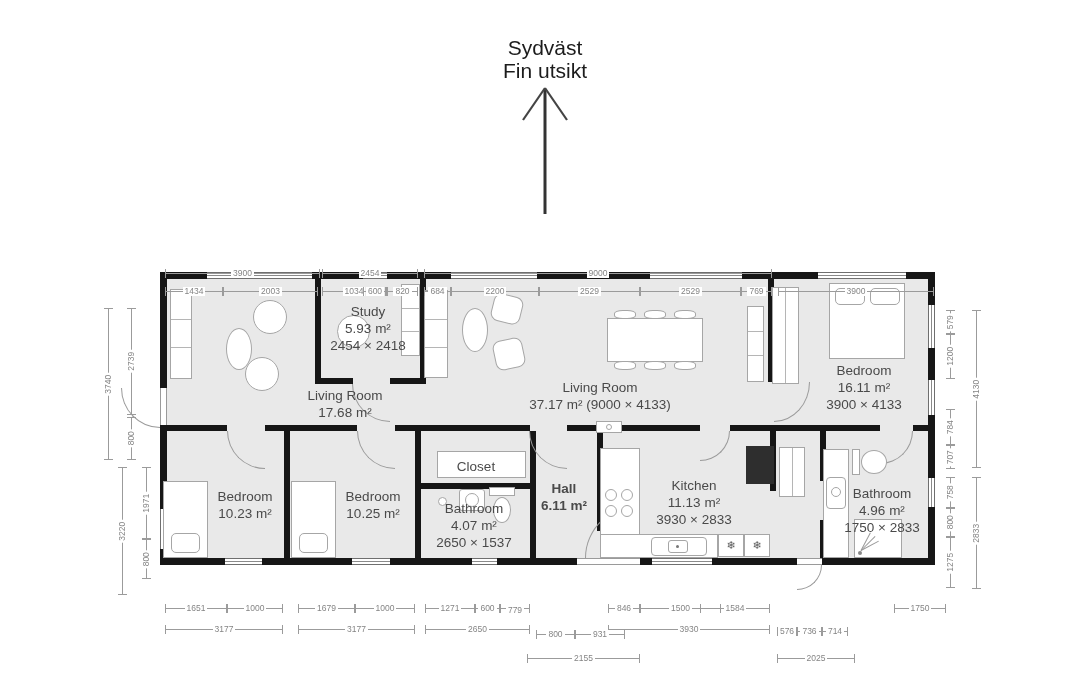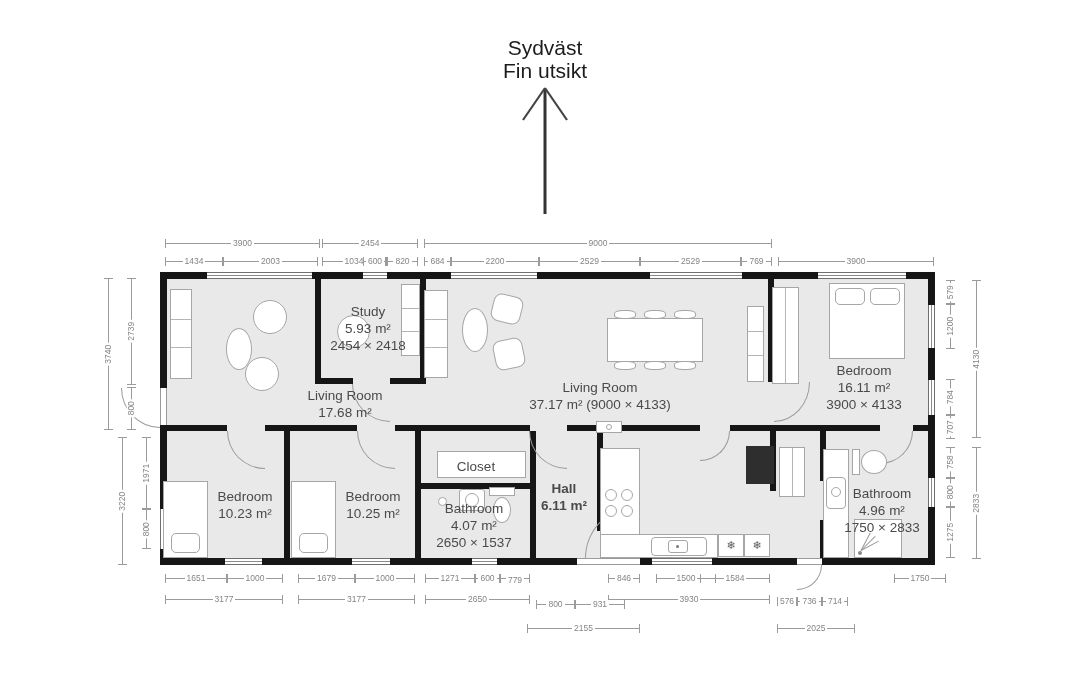--- a/index.html
+++ b/index.html
@@ -21,21 +21,21 @@
   
   .f{position:absolute;background:#fff;border:1px solid #a6a6a6;box-sizing:border-box;}
   .seat3v{background-image:linear-gradient(#b5b5b5,#b5b5b5),linear-gradient(#b5b5b5,#b5b5b5),linear-gradient(#fff,#fff);background-size:100% 1px,100% 1px,100% 100%;background-repeat:no-repeat;background-position:0 33%,0 66%,0 0;}
   .midline-v{background-image:linear-gradient(90deg,#fff 49%,#b5b5b5 49%,#b5b5b5 53%,#fff 53%);}
   .round{border-radius:50%;}
   .dark{background:#2e2e2e;border-color:#2e2e2e;}
   .snow{position:absolute;inset:0;display:flex;align-items:center;justify-content:center;font-size:11px;color:#555;}
   
   .room-label{position:absolute;transform:translateX(-50%);text-align:center;color:#4a4a4a;font-size:13.5px;line-height:17px;white-space:nowrap;}
   
-  .dim{position:absolute;display:flex;align-items:center;justify-content:center;}
+  .dim{position:absolute;display:flex;align-items:center;justify-content:center;margin-top:30px;}
   .dim i{position:absolute;background:#9b9b9b;}
   .dim-h{height:11px;}
   .dim-h i{left:0;right:0;top:5px;height:1px;}
   .dim-h::before,.dim-h::after{content:"";position:absolute;top:1px;height:9px;width:1px;background:#9b9b9b;}
   .dim-h::before{left:0;}.dim-h::after{right:0;}
   .dim-v{width:11px;flex-direction:column;}
   .dim-v i{top:0;bottom:0;left:5px;width:1px;}
   .dim-v::before,.dim-v::after{content:"";position:absolute;left:1px;width:9px;height:1px;background:#9b9b9b;}
   .dim-v::before{top:0;}.dim-v::after{bottom:0;}
   .dim span{position:relative;background:#fff;padding:0 2px;font-size:8.5px;color:#858585;white-space:nowrap;line-height:1;}
@@ -227,20 +227,25 @@
   </div>
   <div class="room-label" style="left:474px;top:500px;">
     <div>Bathroom</div>
     <div>4.07 m²</div>
     <div>2650 × 1537</div>
   </div>
   <div class="room-label" style="left:564px;top:480px;font-weight:bold;">
     <div>Hall</div>
     <div>6.11 m²</div>
   </div>
+  <div class="room-label" style="left:694px;top:477px;">
+    <div>Kitchen</div>
+    <div>11.13 m²</div>
+    <div>3930 × 2833</div>
+  </div>
   <div class="room-label" style="left:882px;top:485px;">
     <div>Bathroom</div>
     <div>4.96 m²</div>
     <div>1750 × 2833</div>
   </div>
   <div class="room-label" style="left:476px;top:458px;">
     <div>Closet</div>
   </div>
 
   <div>
@@ -325,21 +330,21 @@
         <span>600</span>
       </div>
       <div class="dim dim-h" style="left: 500px; top: 573px; width: 30px; align-items: flex-end;">
         <i></i>
         <span>779</span>
       </div>
       <div class="dim dim-h" style="left: 608px; top: 573px; width: 32px;">
         <i></i>
         <span>846</span>
       </div>
-      <div class="dim dim-h" style="left: 656px; top: 573px; width: 60px; justify-content: center;">
+      <div class="dim dim-h" style="left: 640px; top: 573px; width: 81px; justify-content: center;">
         <i></i>
         <span>1500</span>
       </div>
       <div class="dim dim-h" style="left: 700px; top: 573px; width: 70px;">
         <i></i>
         <span>1584</span>
       </div>
       <div class="dim dim-h" style="left: 894px; top: 573px; width: 52px;">
         <i></i>
         <span>1750</span>

